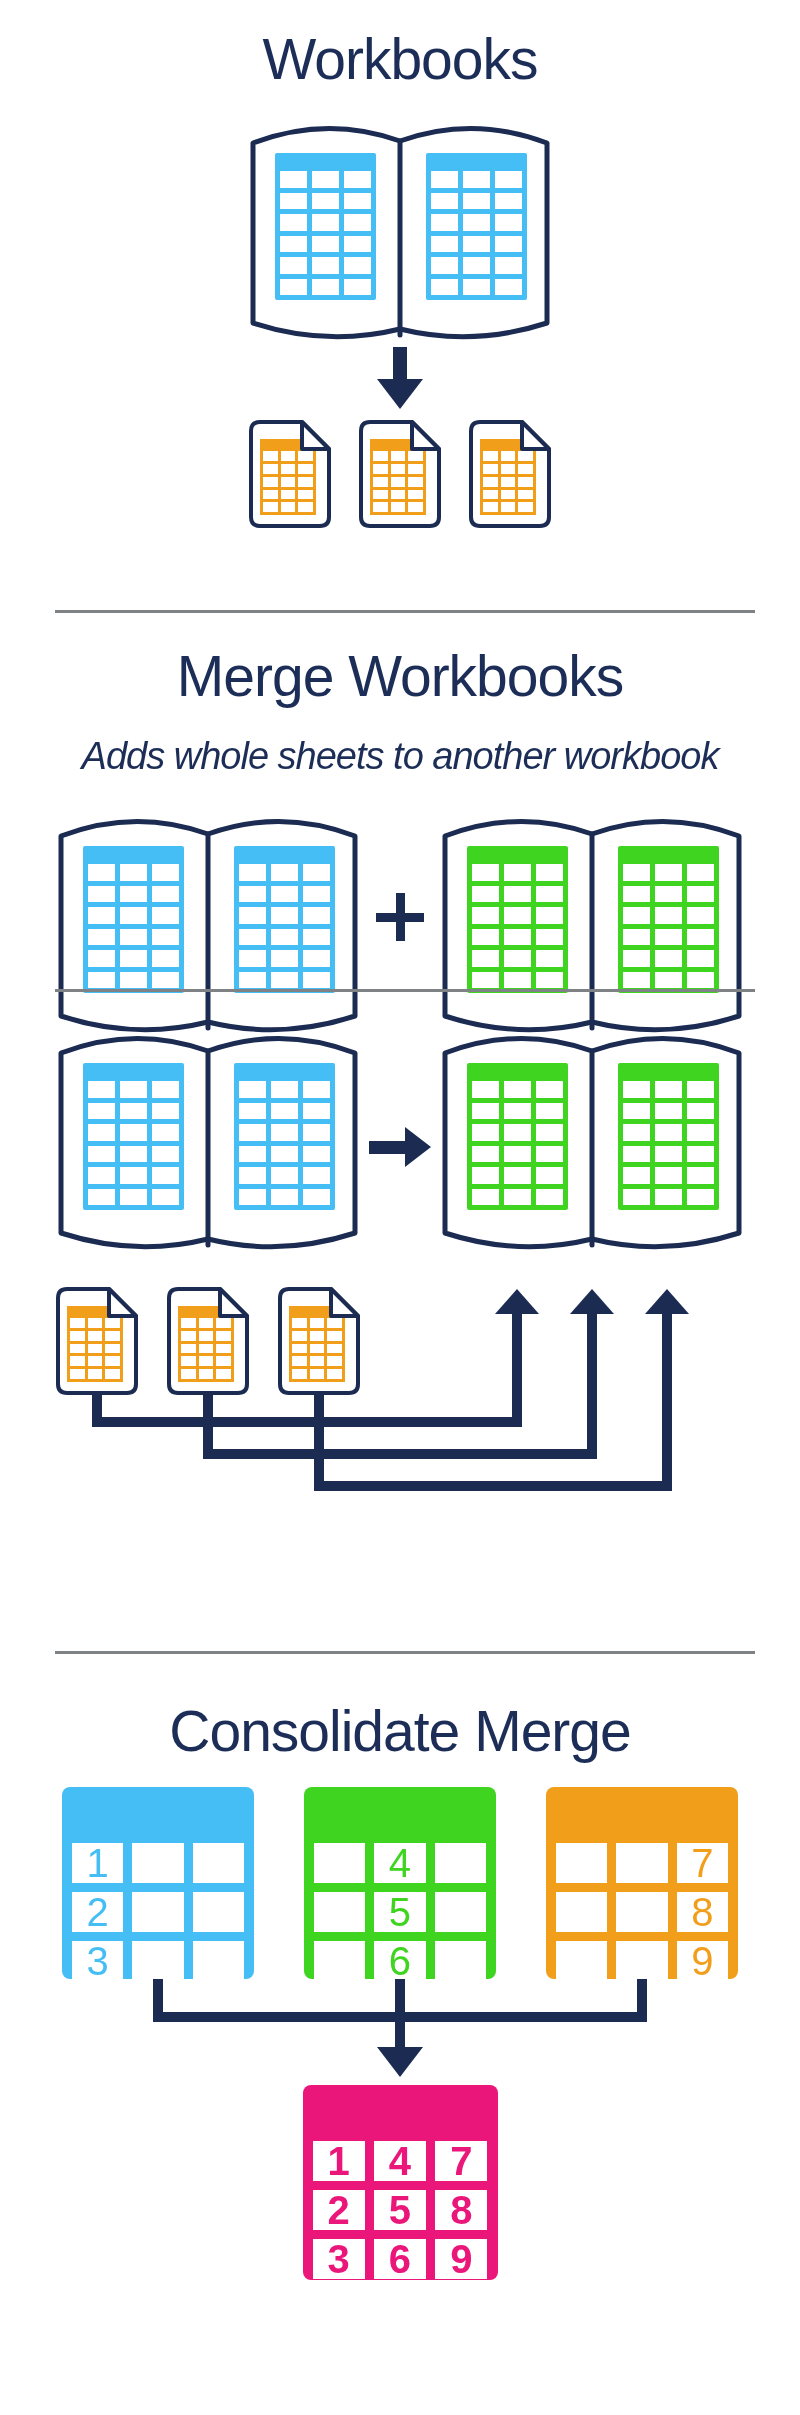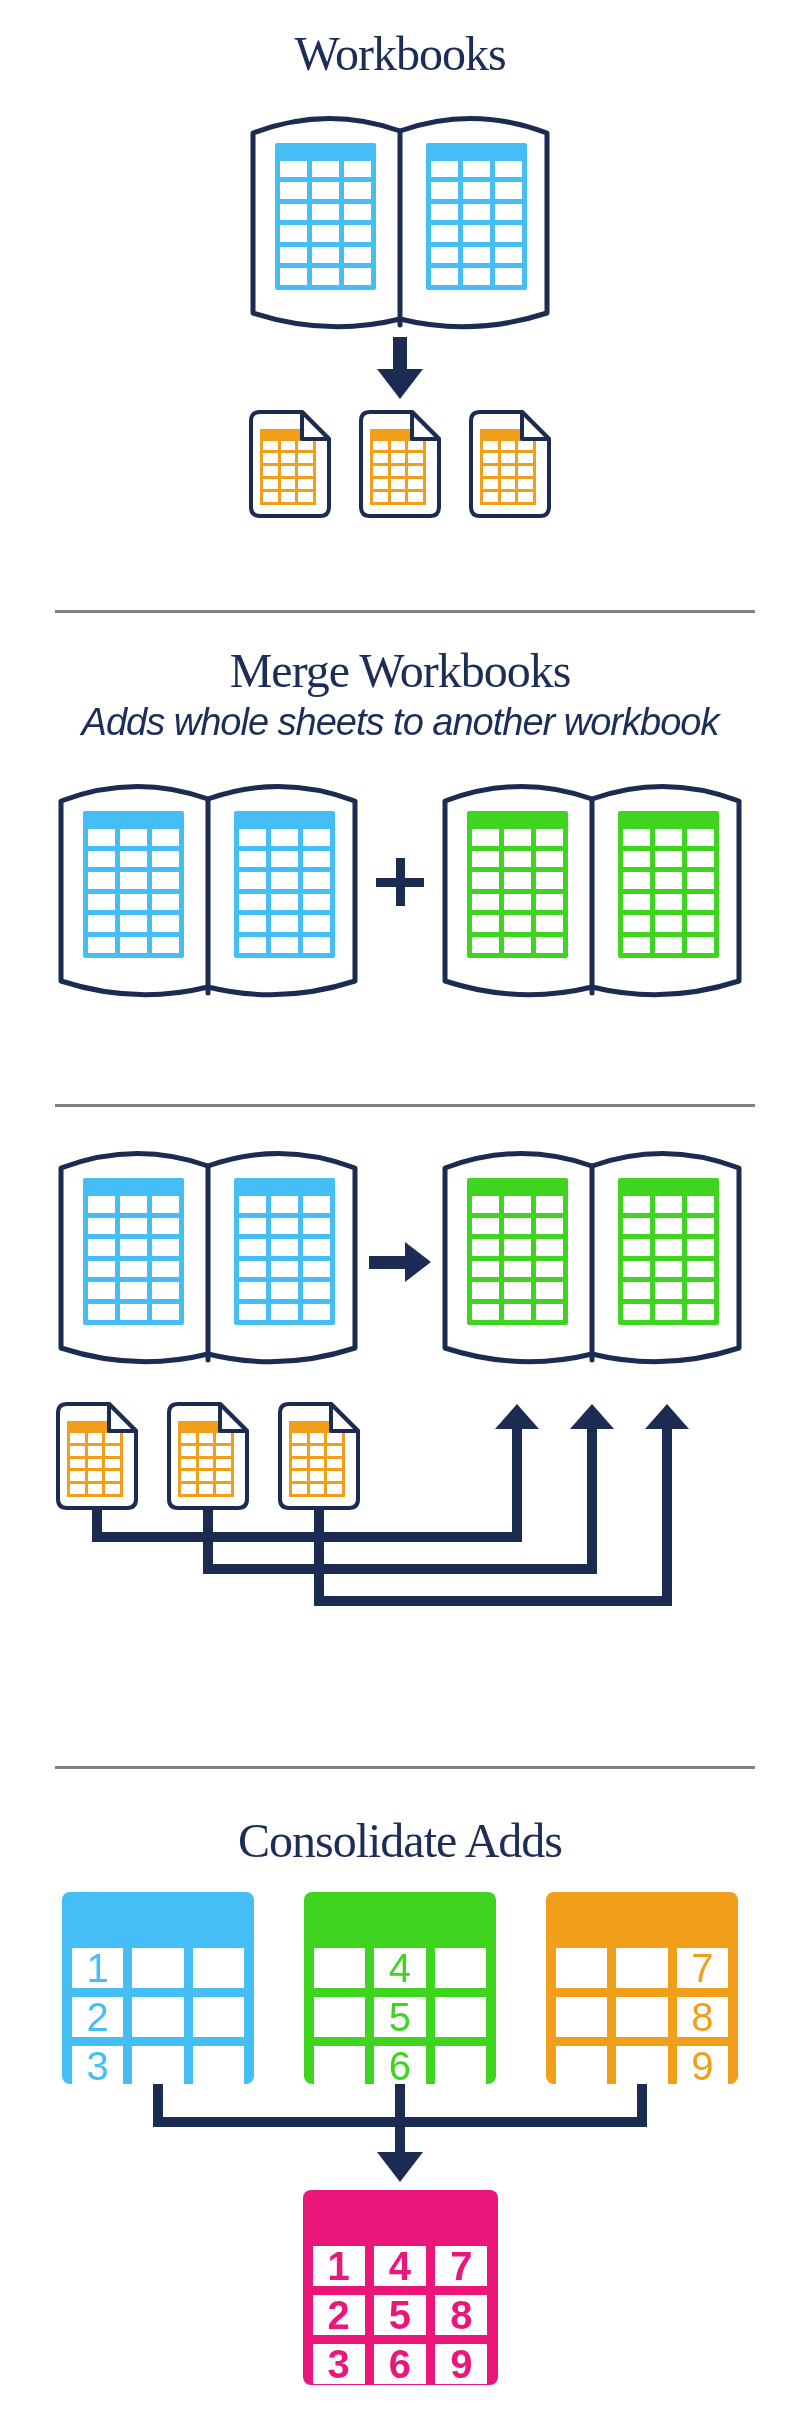--- a/index.html
+++ b/index.html
@@ -1,24 +1,24 @@
 <!DOCTYPE html>
 <html style="--navy: #1B2B52; --text: #1C2E57; --blue: #45BDF5; --green: #3FD41F; --orange: #F19E1B; --pink: #EA1679; --divider: #7E8285;"><head>
 <meta charset="utf-8">
 <style>
   html,body{margin:0;padding:0;background:#ffffff;}
   .canvas{position:relative;width:800px;height:2415px;background:#fff;margin:0 auto;
           font-family:"Liberation Sans",sans-serif;overflow:hidden;}
   section{position:relative;display:flex;flex-direction:column;align-items:center;box-sizing:border-box;width:100%;}
   #sec-workbooks{height:613px;}
-  #sec-merge-workbooks{height:494px;}
+  #sec-merge-workbooks{height:379px;}
   #sec-merge-sheets{height:662px;}
   #sec-consolidate{height:671px;}
 
-  .sec-title{font-size:48px;font-weight:300;color:var(--text);line-height:1.18;letter-spacing:-1px;white-space:nowrap;font-family:Liberation Serif, serif;}
+  .sec-title{font-size:57px;font-weight:300;color:var(--text);line-height:1.18;letter-spacing:-1px;white-space:nowrap;}
   .sec-sub{font-size:38px;font-style:italic;font-weight:300;color:var(--text);line-height:1.18;letter-spacing:-1px;white-space:nowrap;}
   .divider{position:absolute;bottom:0;left:55px;width:700px;height:3px;background:var(--divider);}
 
   
   .book{position:relative;width:302px;height:238px;flex:0 0 auto;}
   .book-svg{position:absolute;left:0;top:0;width:100%;height:100%;overflow:visible;}
   .book-outline{fill:#fff;stroke:var(--navy);stroke-width:5;stroke-linejoin:round;}
   .book-spine{stroke:var(--navy);stroke-width:5;stroke-linecap:round;}
   .book-table{position:absolute;top:42px;width:101px;height:147px;border-radius:2px;padding:5px;
               box-sizing:border-box;display:flex;flex-direction:column;gap:5px;background:var(--c);}
@@ -225,21 +225,21 @@
             <path class="fold" d="M54 3 L81 30 H54 Z"></path>
           </svg>
       </div>
     </div>
 
     <div class="divider"></div>
   </section>
 
   <section id="sec-merge-workbooks">
     <div class="sec-title" style="margin-top:30px">Merge Workbooks</div>
-    <div class="sec-sub" style="margin-top:0">Adds whole sheets to another workbook</div>
+    <div class="sec-sub" style="margin-top:24px">Adds whole sheets to another workbook</div>
 
     <div class="books-row" style="margin-top:25px">
       <div class="book">
         <svg class="book-svg" viewBox="0 0 302 238">
             <path class="book-outline" d="M4 32 Q78 4 151 30 Q224 4 298 32 L298 212 Q224 236 151 218 Q78 236 4 212 Z"></path>
             <line class="book-spine" x1="151" y1="30" x2="151" y2="224"></line>
           </svg>
         <div class="book-table bt-left" style="--c:var(--blue)">
             <div class="bt-hdr"></div>
             <div class="bt-cells">
@@ -562,21 +562,21 @@
       <div class="conn" style="left:314px;top:135px;width:10px;height:97px"></div>
       <div class="conn" style="left:314px;top:222px;width:358px;height:10px"></div>
       <div class="conn" style="left:662px;top:55px;width:10px;height:177px"></div>
       <div class="tri-up" style="left:645px;top:30px"></div>
     </div>
 
     <div class="divider"></div>
   </section>
 
   <section id="sec-consolidate">
-    <div class="sec-title" style="margin-top:44px">Consolidate Adds</div>
+    <div class="sec-title" style="margin-top:44px">Consolidate Merge</div>
 
     <div class="tables-row">
       <div class="big-table" style="--c:var(--blue)">
         <div class="big-hdr"></div>
         <div class="big-cells">
           <div>1</div>
           <div></div>
           <div></div>
           <div>2</div>
           <div></div>

